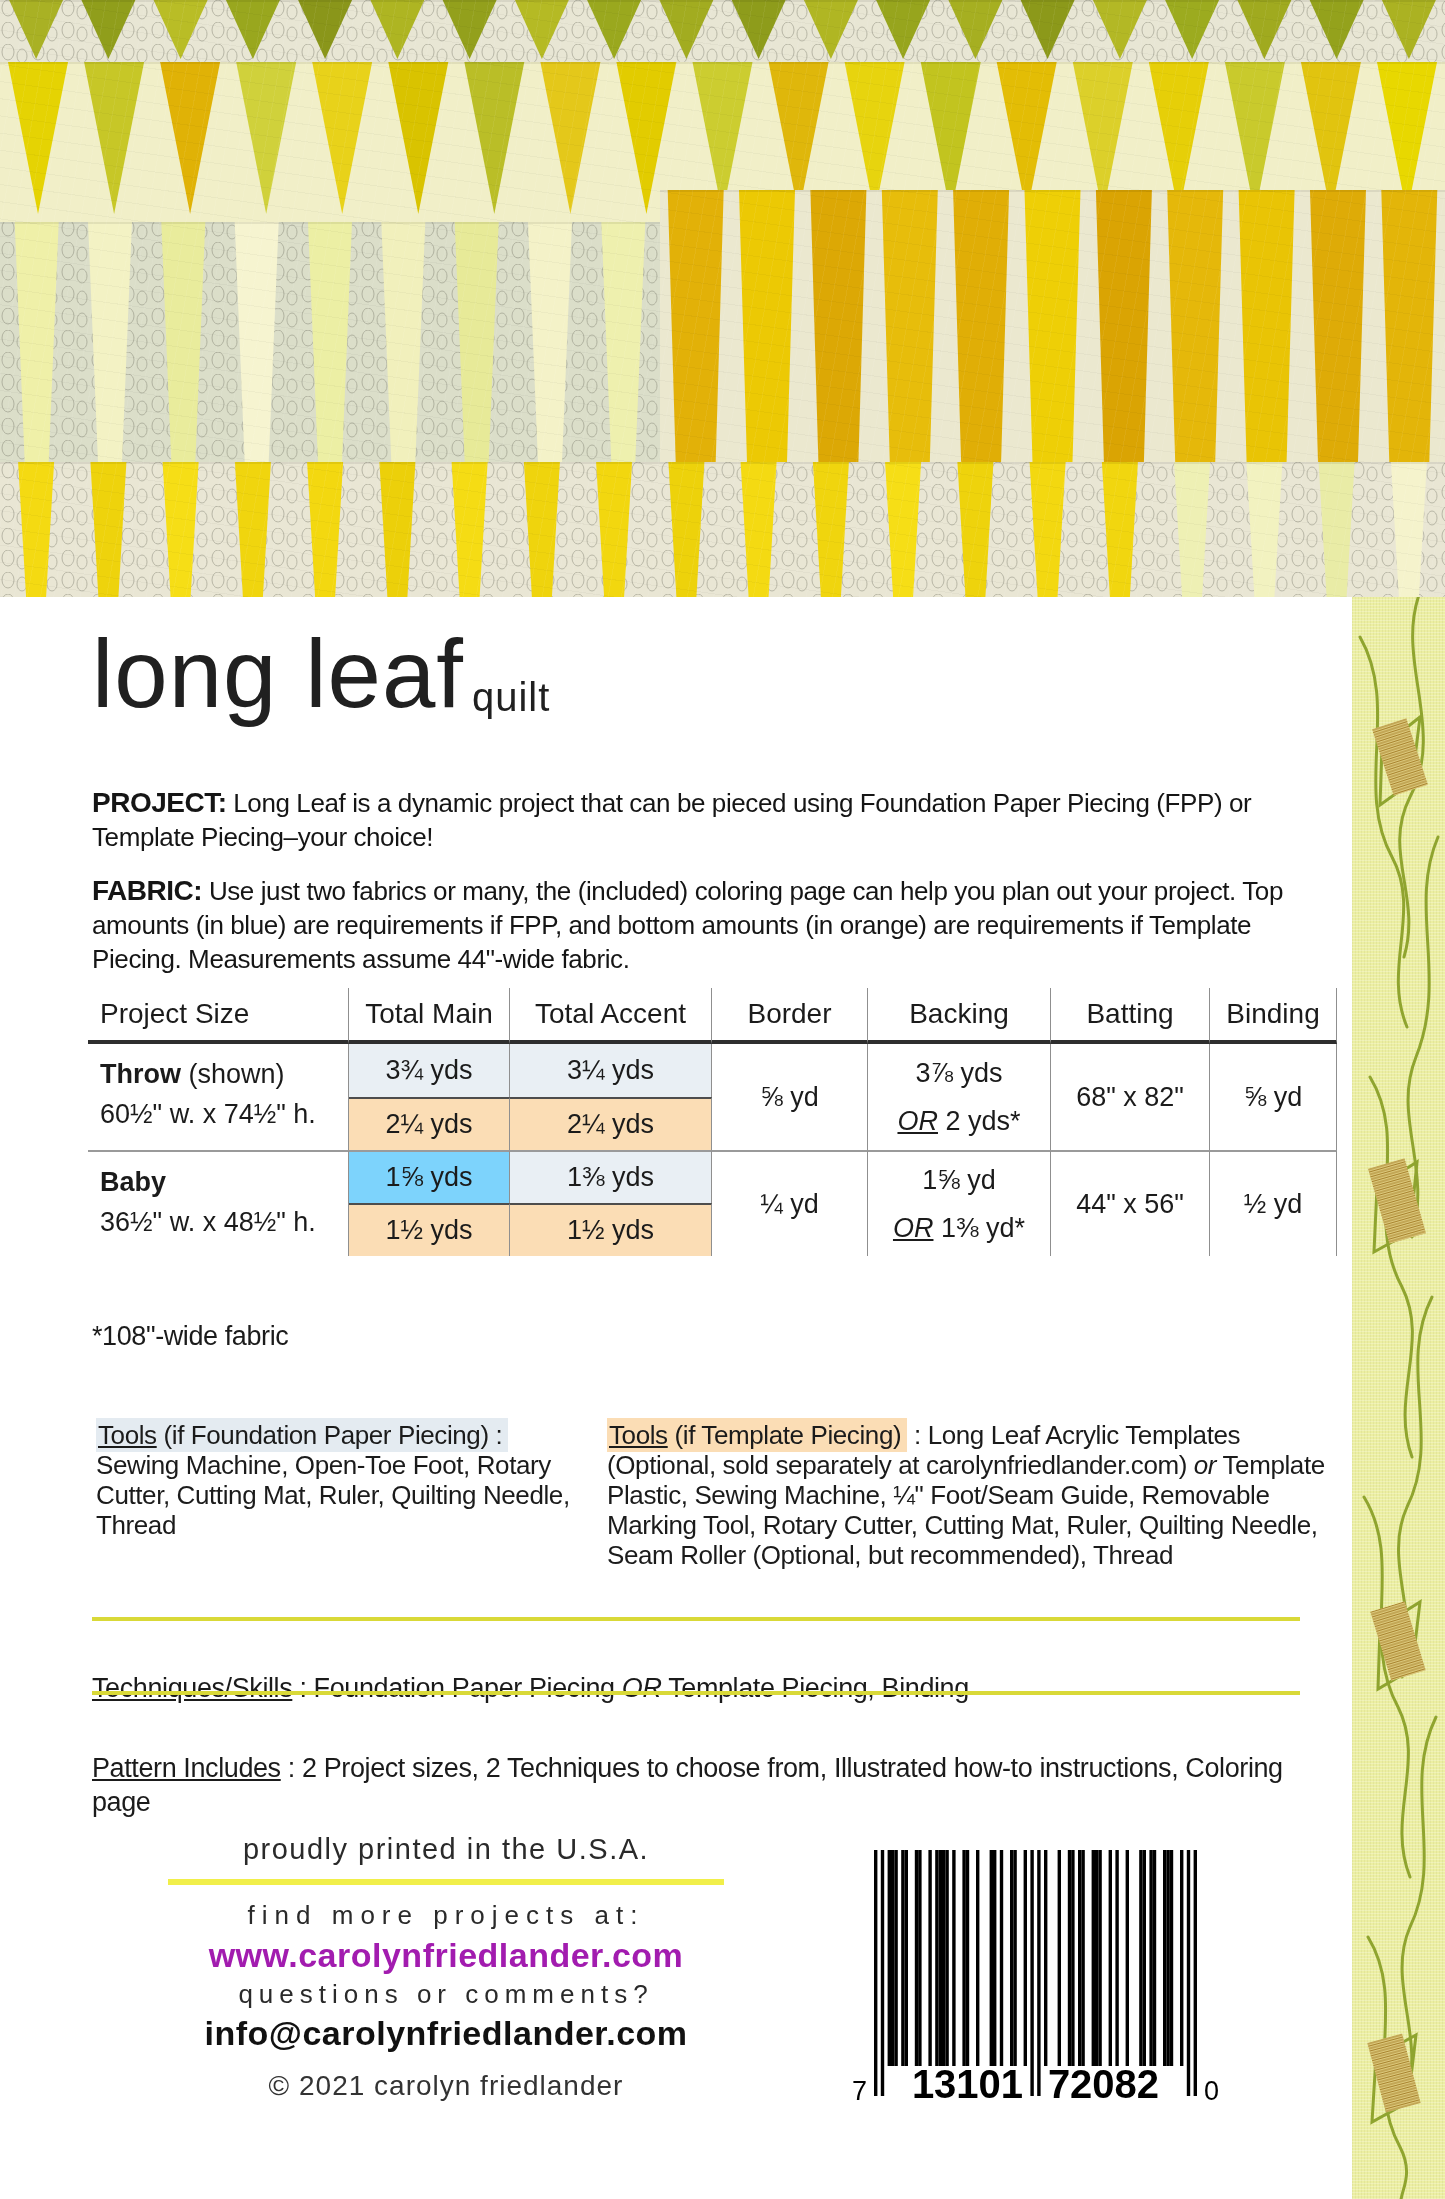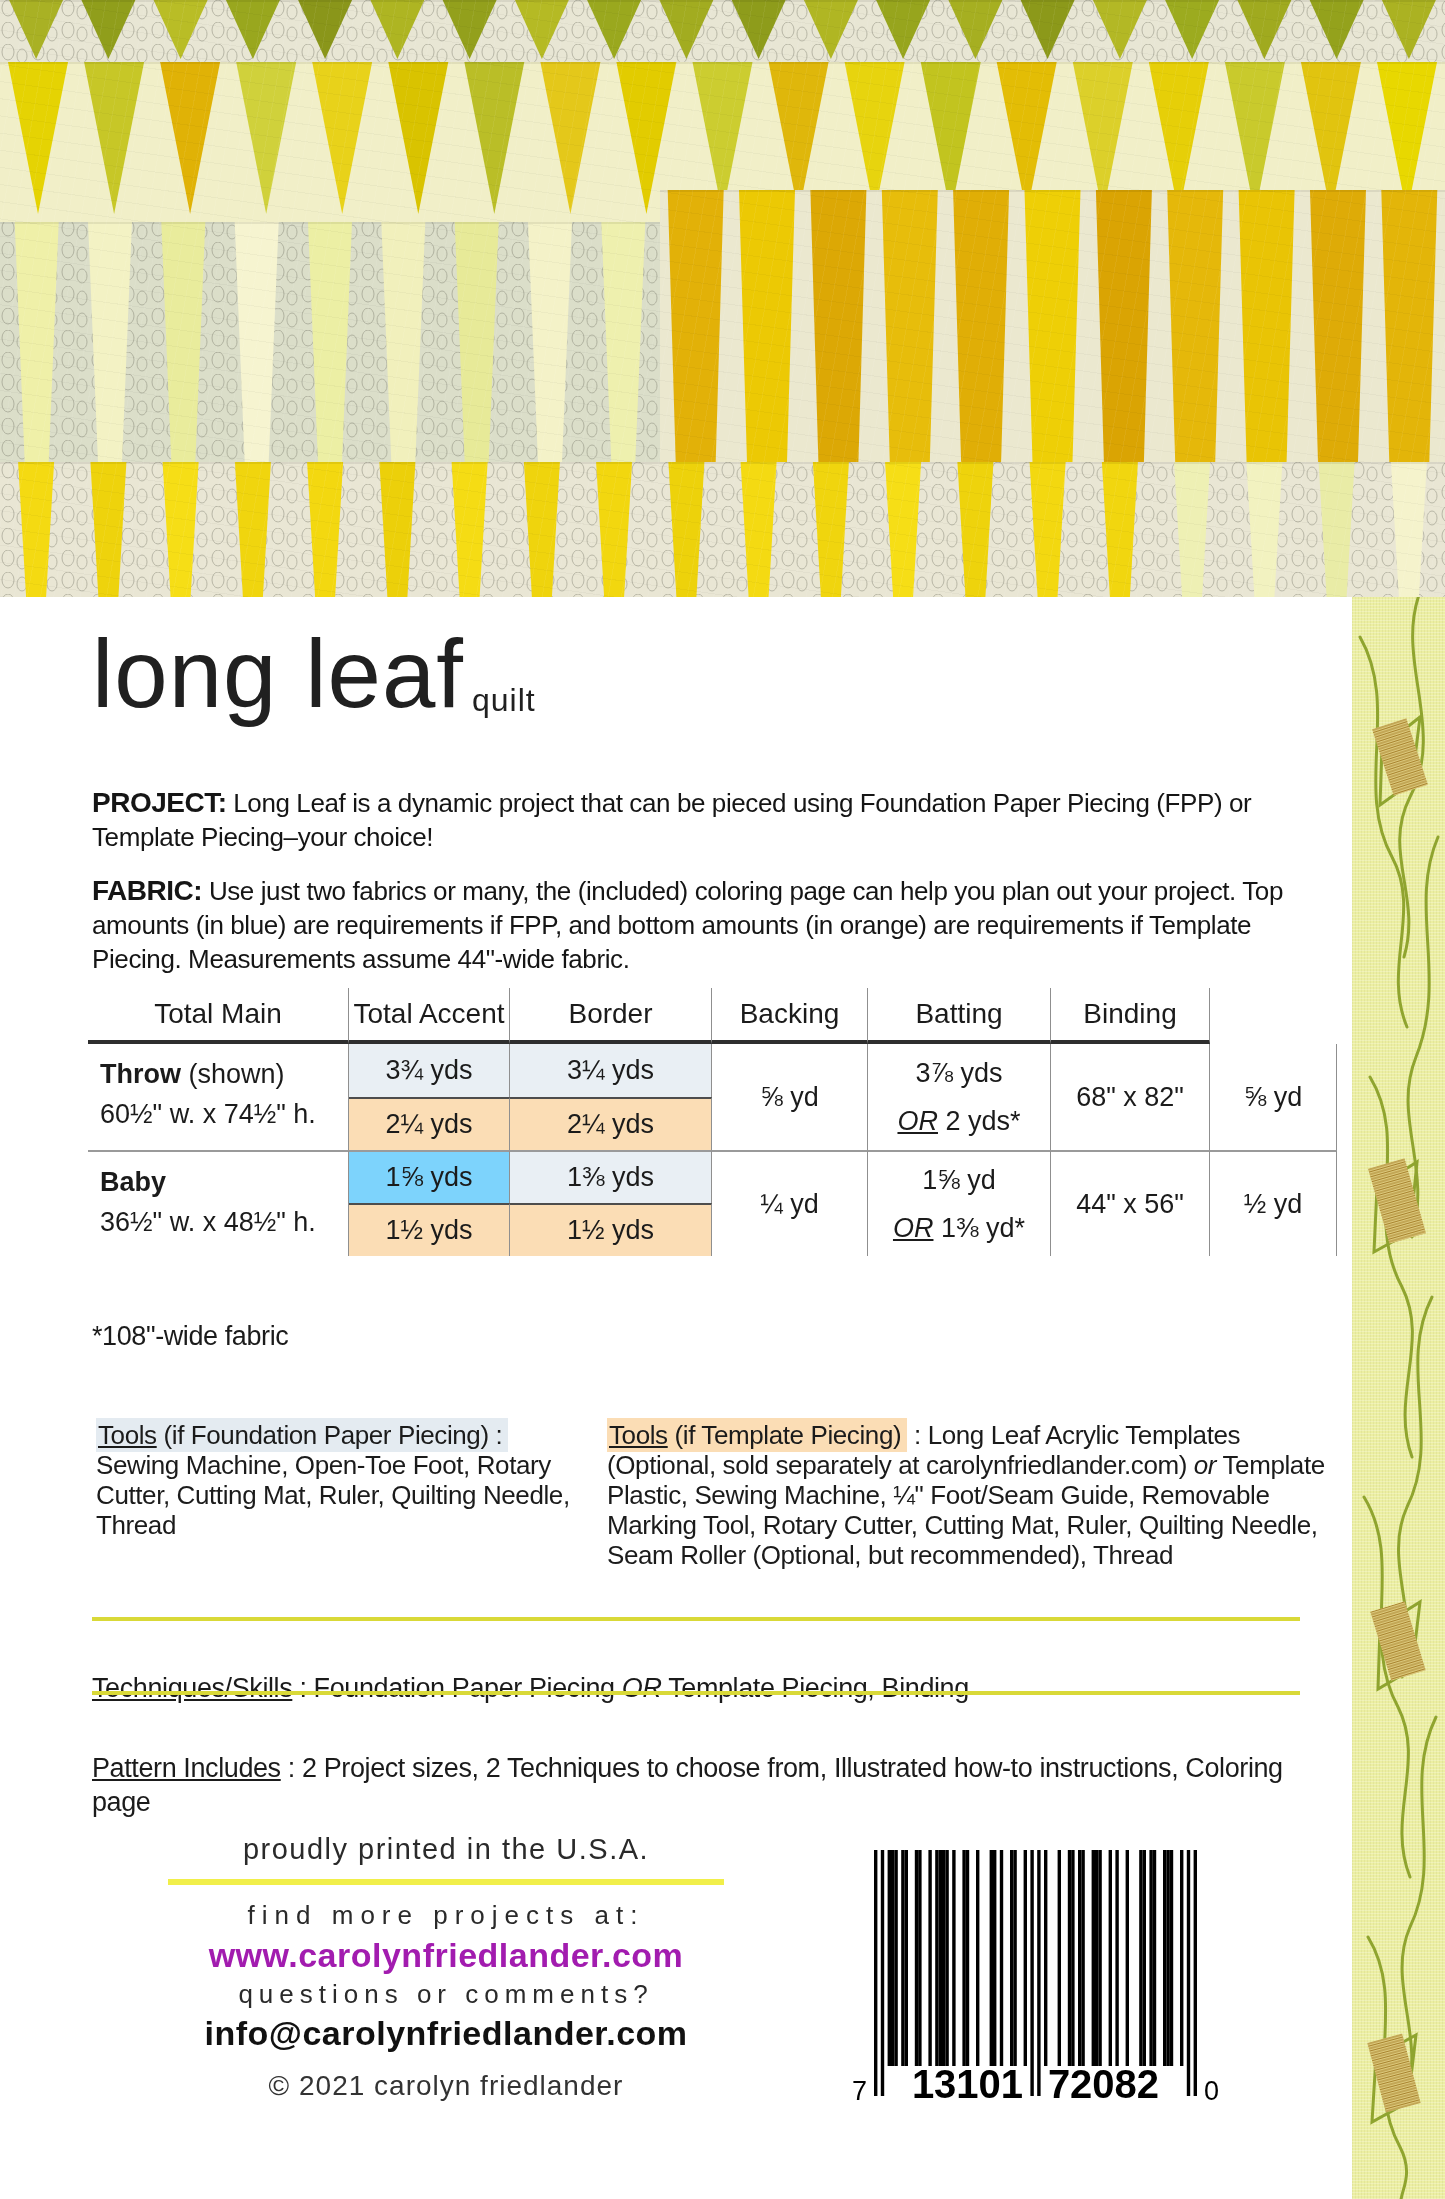--- a/index.html
+++ b/index.html
@@ -16,21 +16,21 @@
   
   .sidebar{position:absolute;top:597px;right:0;width:93px;height:1602px;background:#ecefa2;}
   .sidebar::before{content:"";position:absolute;inset:0;
      background:repeating-linear-gradient(0deg,rgba(255,255,255,.25) 0 1px,transparent 1px 3px),
                 repeating-linear-gradient(90deg,rgba(160,160,90,.12) 0 1px,transparent 1px 3px);}
   .sidebar svg{position:relative;display:block;}
 
   
   .title{position:absolute;left:92px;top:618px;font-weight:300;font-size:96px;line-height:112px;
          color:#202020;letter-spacing:1px;}
-  .title-sub{font-size:32px;font-weight:300;margin-left:8px;position:relative;top:4px;letter-spacing:1px;}
+  .title-sub{font-size:40px;font-weight:300;margin-left:8px;position:relative;top:4px;letter-spacing:1px;}
 
   
   .para{position:absolute;width:1250px;font-size:26px;line-height:34px;letter-spacing:-0.4px;color:#151515;}
   .para .lead{font-weight:800;font-size:28px;letter-spacing:-0.5px;}
   .p-project{left:92px;top:760px;}
   .p-fabric{left:92px;top:848px;}
 
   
   .qtable{position:absolute;left:88px;top:988px;width:1249px;font-size:27px;}
   .tg{display:grid;grid-template-columns:261px 161px 202px 156px 183px 159px 127px;}
@@ -223,20 +223,21 @@
   </div>
 
   <div class="title"><span>long leaf</span><span class="title-sub">quilt</span></div>
 
   <p class="para p-project"><span class="lead">PROJECT:</span> <span>Long Leaf is a dynamic project that can be pieced using Foundation Paper Piecing (FPP) or Template Piecing–your choice!</span></p>
 
   <p class="para p-fabric"><span class="lead">FABRIC:</span> <span>Use just two fabrics or many, the (included) coloring page can help you plan out your project. Top amounts (in blue) are requirements if FPP, and bottom amounts (in orange) are requirements if Template Piecing. Measurements assume 44"-wide fabric.</span></p>
 
   <div class="qtable">
     <div class="tg">
+      <div class="cell th th-first">Project Size</div>
       <div class="cell th">Total Main</div>
       <div class="cell th">Total Accent</div>
       <div class="cell th">Border</div>
       <div class="cell th">Backing</div>
       <div class="cell th">Batting</div>
       <div class="cell th">Binding</div>
     </div>
 
     <div class="tg tbody">
       <div class="cell rspan proj" style="grid-column:1;">

